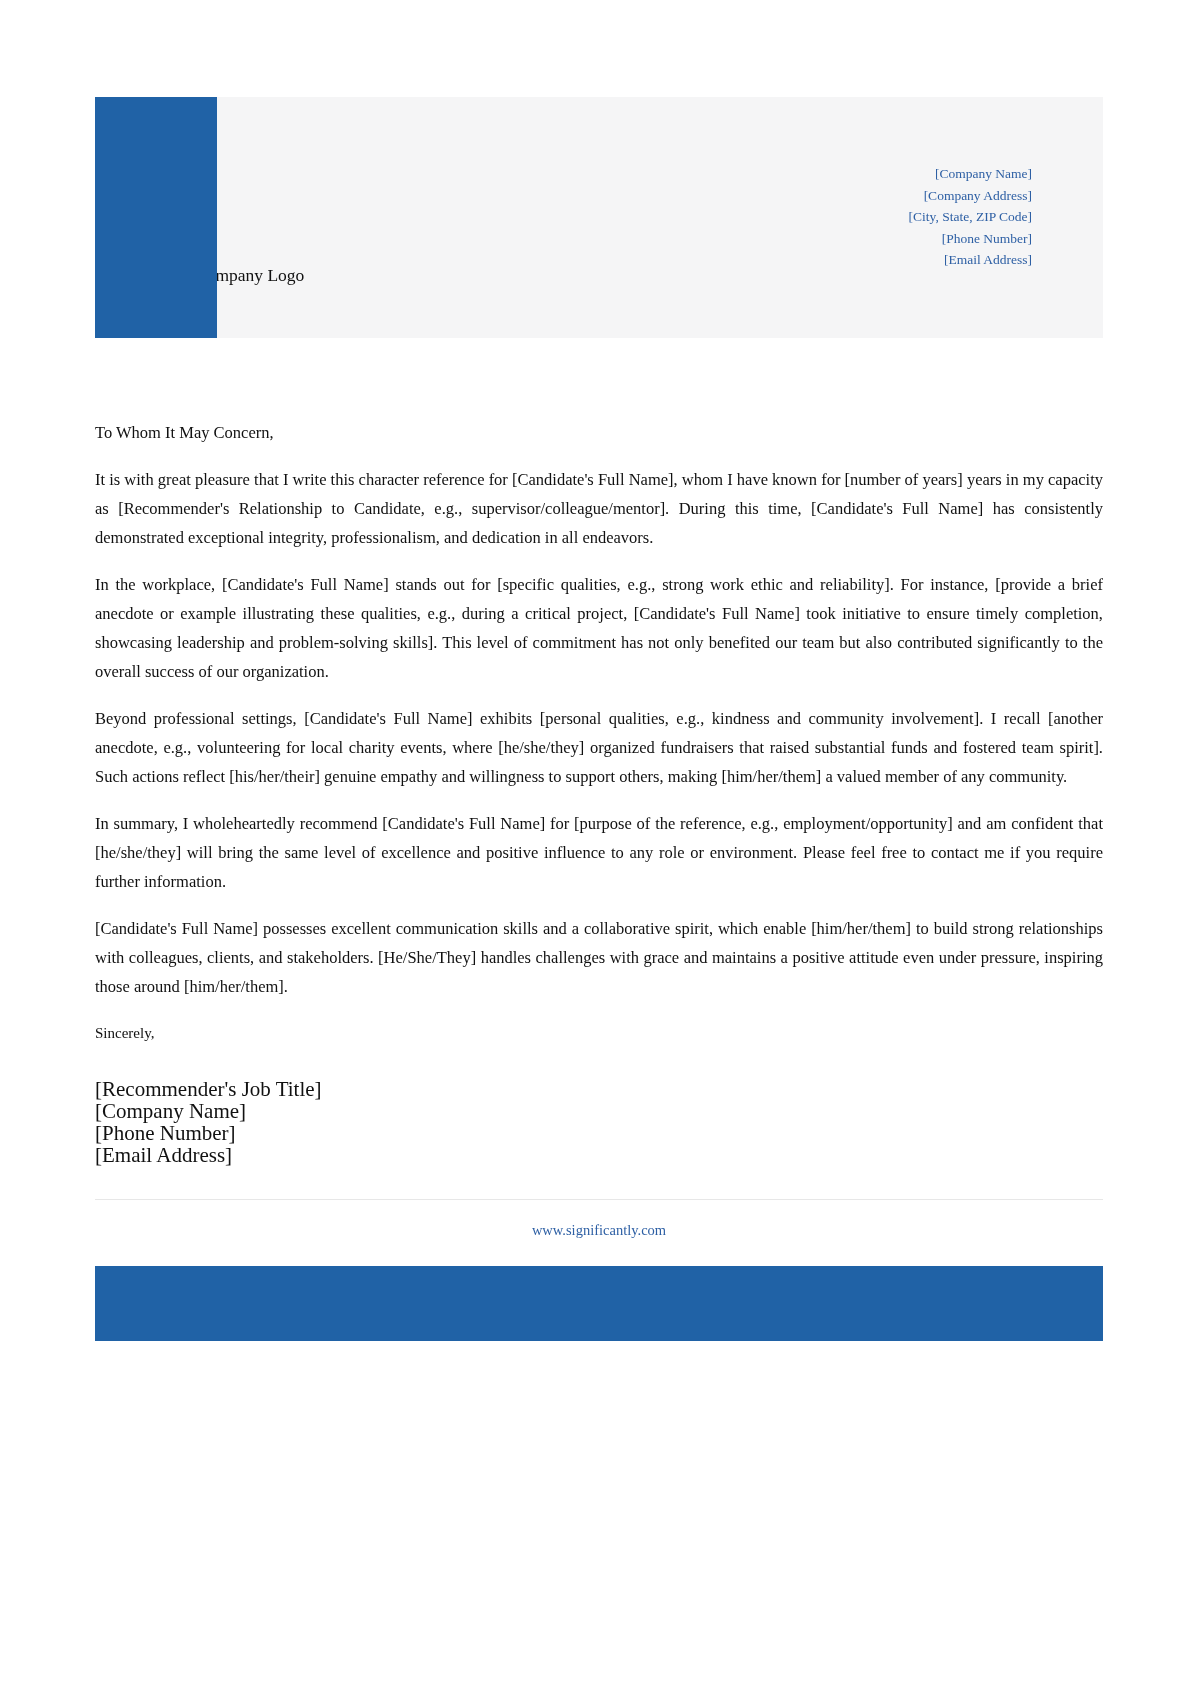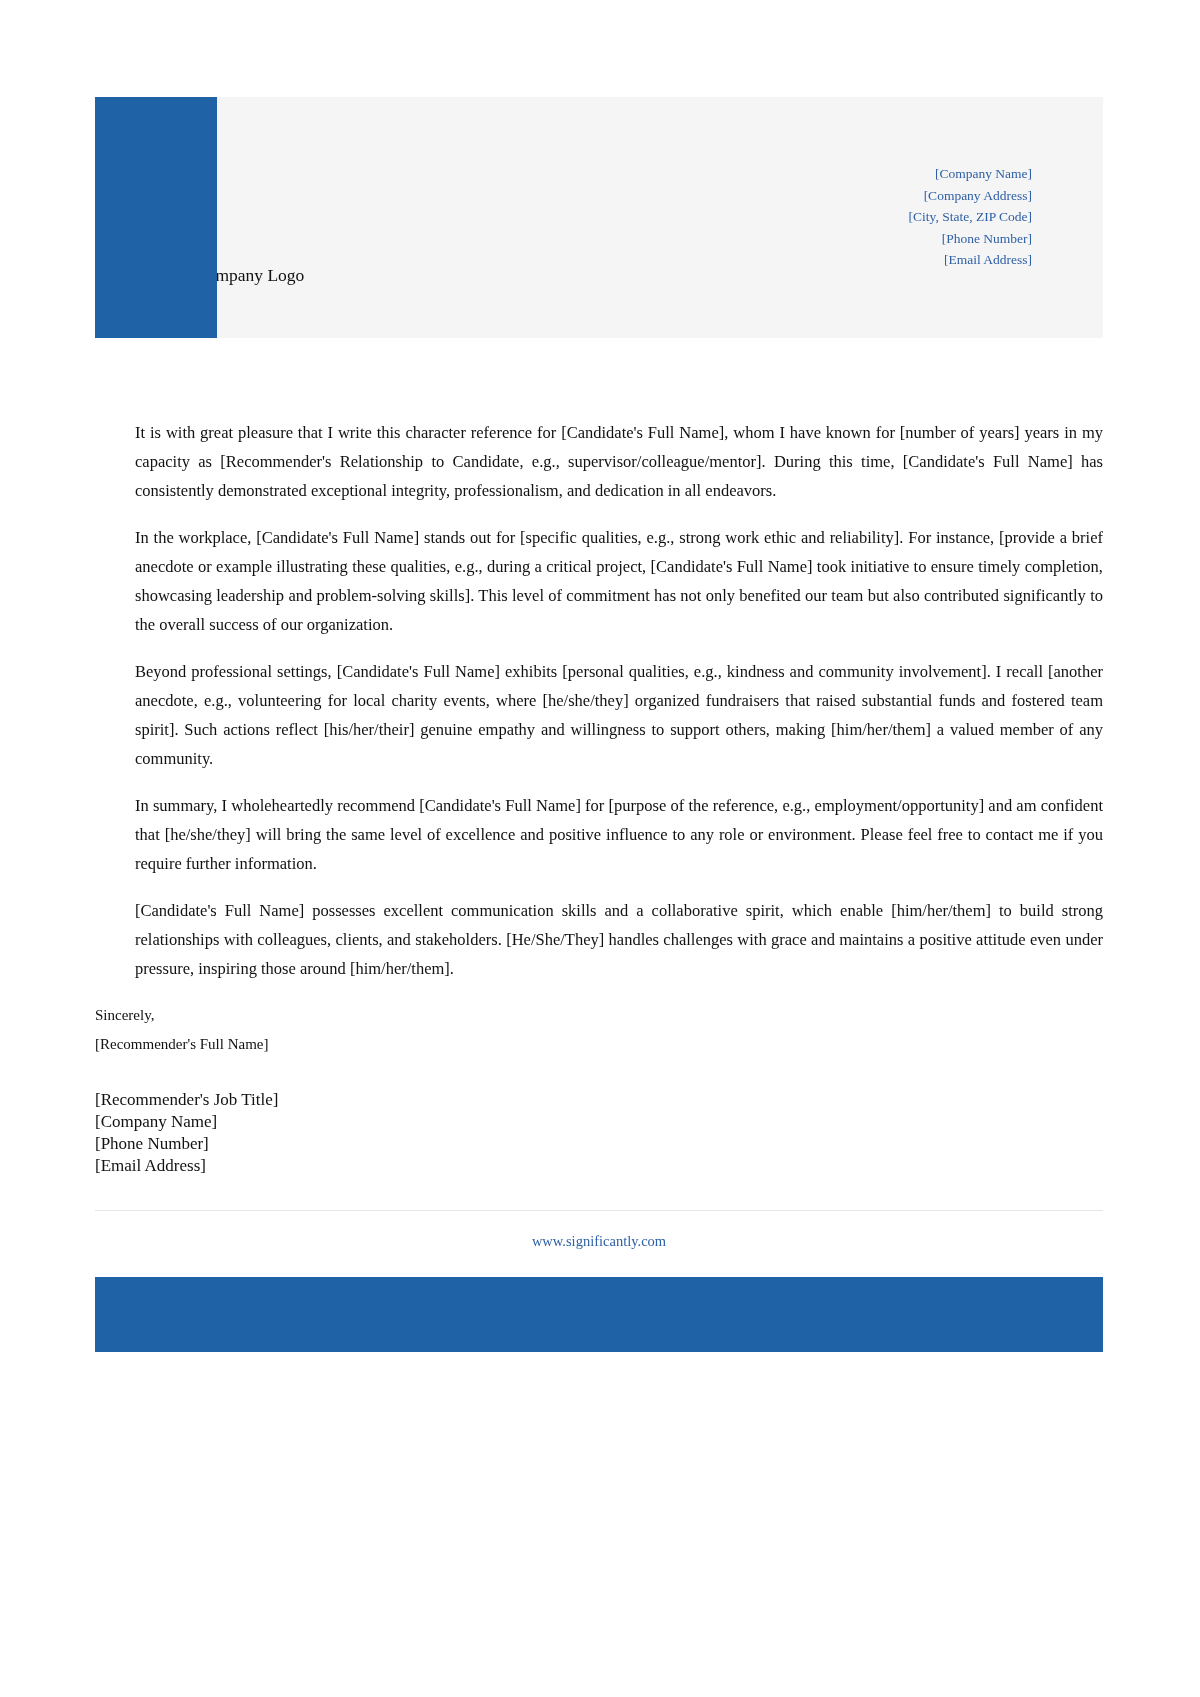--- a/index.html
+++ b/index.html
@@ -52,31 +52,31 @@
     line-height: 21.5px;
   }
 
   
   .letter { margin-top: 80px; }
   .letter p {
     font-size: 16.5px;
     line-height: 29px;
     margin: 0 0 18px 0;
   }
-  .letter p.body-par { text-align: justify; margin-left: 40px; }
+  .letter p.body-par { text-align: justify; }
   .closing-block { margin-top: 0; }
   .closing-block div {
     font-size: 15px;
     line-height: 29px;
   }
   .sig-details {
     margin-top: 30px;
   }
   .sig-details div {
-    font-size: 17px;
+    font-size: 21px;
     line-height: 22px;
   }
 
   
   .divider {
     margin-top: 33px;
     border-top: 1px solid #e7e7e7;
     height: 0;
   }
   .website {
@@ -106,29 +106,29 @@
     <div class="lh-contact">
       <div>[Company Name]</div>
       <div>[Company Address]</div>
       <div>[City, State, ZIP Code]</div>
       <div>[Phone Number]</div>
       <div>[Email Address]</div>
     </div>
   </div>
 
   <div class="letter">
+    <p>To Whom It May Concern,</p>
     <p class="body-par">It is with great pleasure that I write this character reference for [Candidate's Full Name], whom I have known for [number of years] years in my capacity as [Recommender's Relationship to Candidate, e.g., supervisor/colleague/mentor]. During this time, [Candidate's Full Name] has consistently demonstrated exceptional integrity, professionalism, and dedication in all endeavors.</p>
     <p class="body-par">In the workplace, [Candidate's Full Name] stands out for [specific qualities, e.g., strong work ethic and reliability]. For instance, [provide a brief anecdote or example illustrating these qualities, e.g., during a critical project, [Candidate's Full Name] took initiative to ensure timely completion, showcasing leadership and problem-solving skills]. This level of commitment has not only benefited our team but also contributed significantly to the overall success of our organization.</p>
     <p class="body-par">Beyond professional settings, [Candidate's Full Name] exhibits [personal qualities, e.g., kindness and community involvement]. I recall [another anecdote, e.g., volunteering for local charity events, where [he/she/they] organized fundraisers that raised substantial funds and fostered team spirit]. Such actions reflect [his/her/their] genuine empathy and willingness to support others, making [him/her/them] a valued member of any community.</p>
     <p class="body-par">In summary, I wholeheartedly recommend [Candidate's Full Name] for [purpose of the reference, e.g., employment/opportunity] and am confident that [he/she/they] will bring the same level of excellence and positive influence to any role or environment. Please feel free to contact me if you require further information.</p>
     <p class="body-par">[Candidate's Full Name] possesses excellent communication skills and a collaborative spirit, which enable [him/her/them] to build strong relationships with colleagues, clients, and stakeholders. [He/She/They] handles challenges with grace and maintains a positive attitude even under pressure, inspiring those around [him/her/them].</p>
 
     <div class="closing-block">
       <div>Sincerely,</div>
-      <div>[Recommender's Full Name]</div>
     </div>
 
     <div class="sig-details">
       <div>[Recommender's Job Title]</div>
       <div>[Company Name]</div>
       <div>[Phone Number]</div>
       <div>[Email Address]</div>
     </div>
   </div>
 

